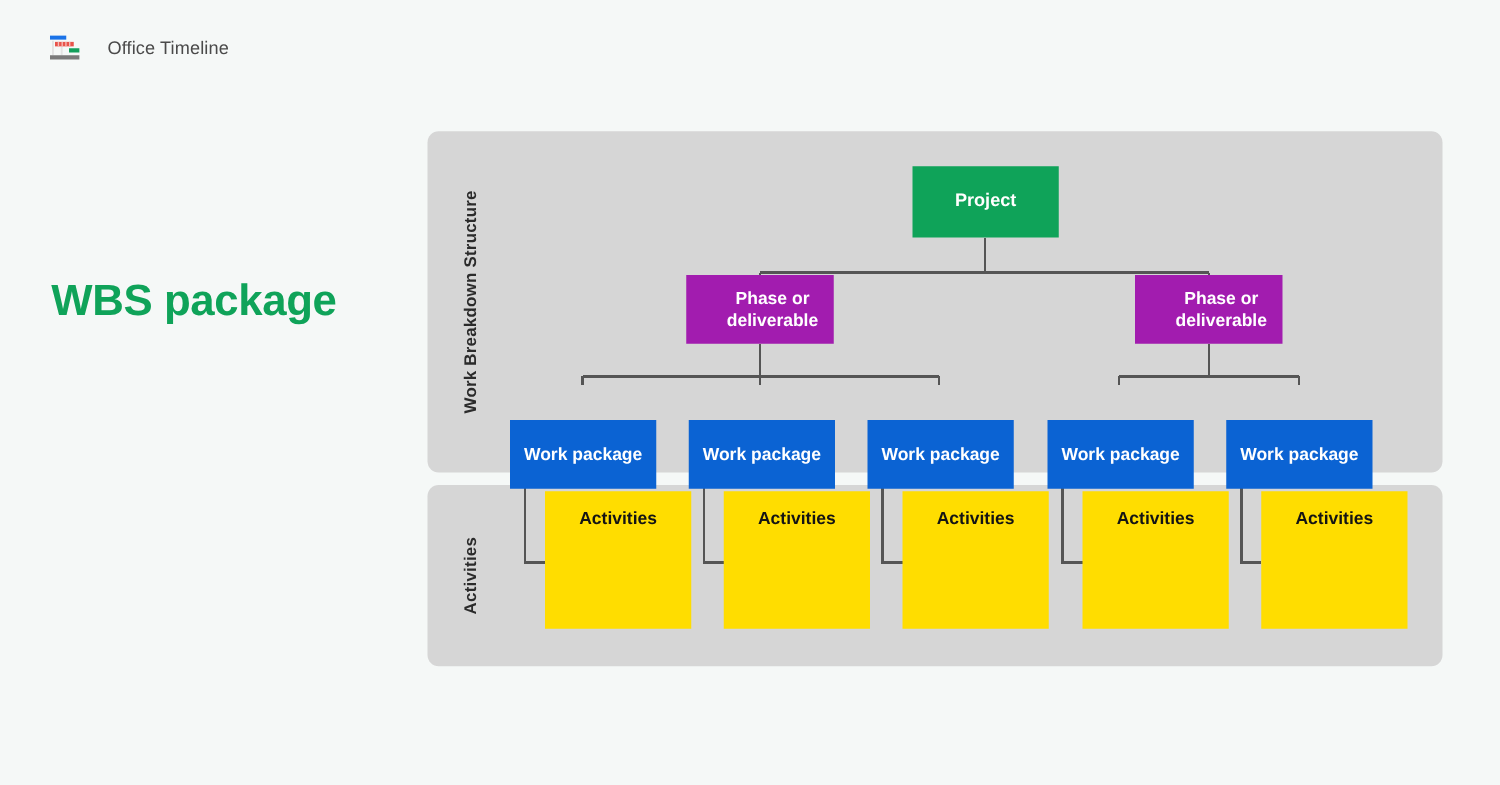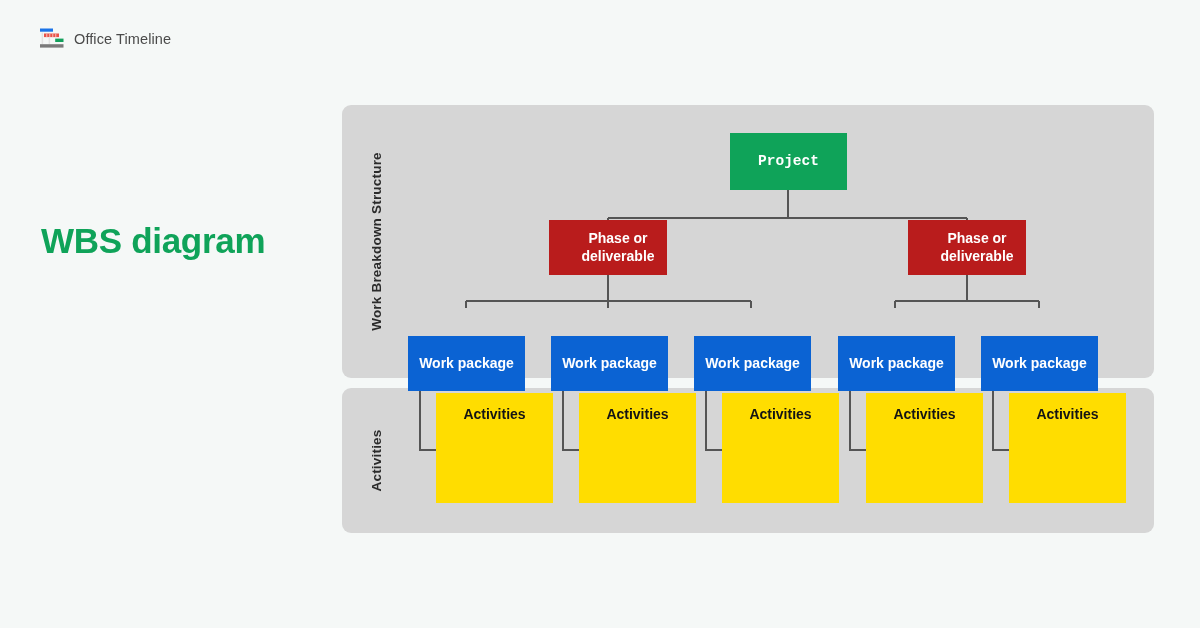--- a/index.html
+++ b/index.html
@@ -16,21 +16,21 @@
     position: relative;
   }
 
   
   .brand {
     position: absolute;
     left: 40px;
     top: 28px;
     display: flex;
     align-items: center;
-    gap: 10px;
+    gap: 22px;
   }
   .brand-logo {
     width: 24px;
     height: 22px;
     display: block;
   }
   .brand-name {
     font-size: 14.5px;
     color: #4a4a4a;
     letter-spacing: .1px;
@@ -118,21 +118,21 @@
     text-align: center;
     font-weight: bold;
     line-height: 1.22;
     color: #ffffff;
   }
   .node-project {
     background: #0fa359;
     font-size: 14.5px;
   }
   .node-phase {
-    background: #b91c1c;
+    background: #a21caf;
     font-size: 14px;
     padding-left: 20px;
   }
   .node-work {
     background: #0b63d3;
     font-size: 14px;
     margin-top: 28px;
   }
   .node-activity {
     background: #ffdd00;
@@ -159,21 +159,21 @@
       <rect x="8.6" y="9.6" width="1.5" height="6.5" fill="#e3e3e3"></rect>
       <rect x="0" y="16.2" width="23.5" height="3.4" fill="#7a7a7a"></rect>
     </svg>
   </span>
   <span class="brand-name">Office Timeline</span>
 </div>
 
 <h1 class="headline">
   <br>
   <br>
-  <span class="accent">WBS diagram</span>
+  <span class="accent">WBS package</span>
 </h1>
 
 <div class="diagram">
 
   <div class="panel panel-wbs">
     <div class="panel-label">
       <span>Work Breakdown Structure</span>
     </div>
   </div>
 
@@ -208,21 +208,21 @@
       <path d="M221,258 L221,345 L237,345"></path>
 
       <path d="M364,258 L364,345 L380,345"></path>
 
       <path d="M508,258 L508,345 L524,345"></path>
 
       <path d="M651,258 L651,345 L667,345"></path>
     </g>
   </svg>
 
-  <div class="node node-project" style="left:388px; top:28px; width:117px; height:57px;font-family:Liberation Mono, monospace;">
+  <div class="node node-project" style="left:388px; top:28px; width:117px; height:57px;">
     <span>Project</span>
   </div>
 
   <div class="node node-phase" style="left:207px; top:115px; width:118px; height:55px;">
     <span>Phase or deliverable</span>
   </div>
   <div class="node node-phase" style="left:566px; top:115px; width:118px; height:55px;">
     <span>Phase or deliverable</span>
   </div>
 

